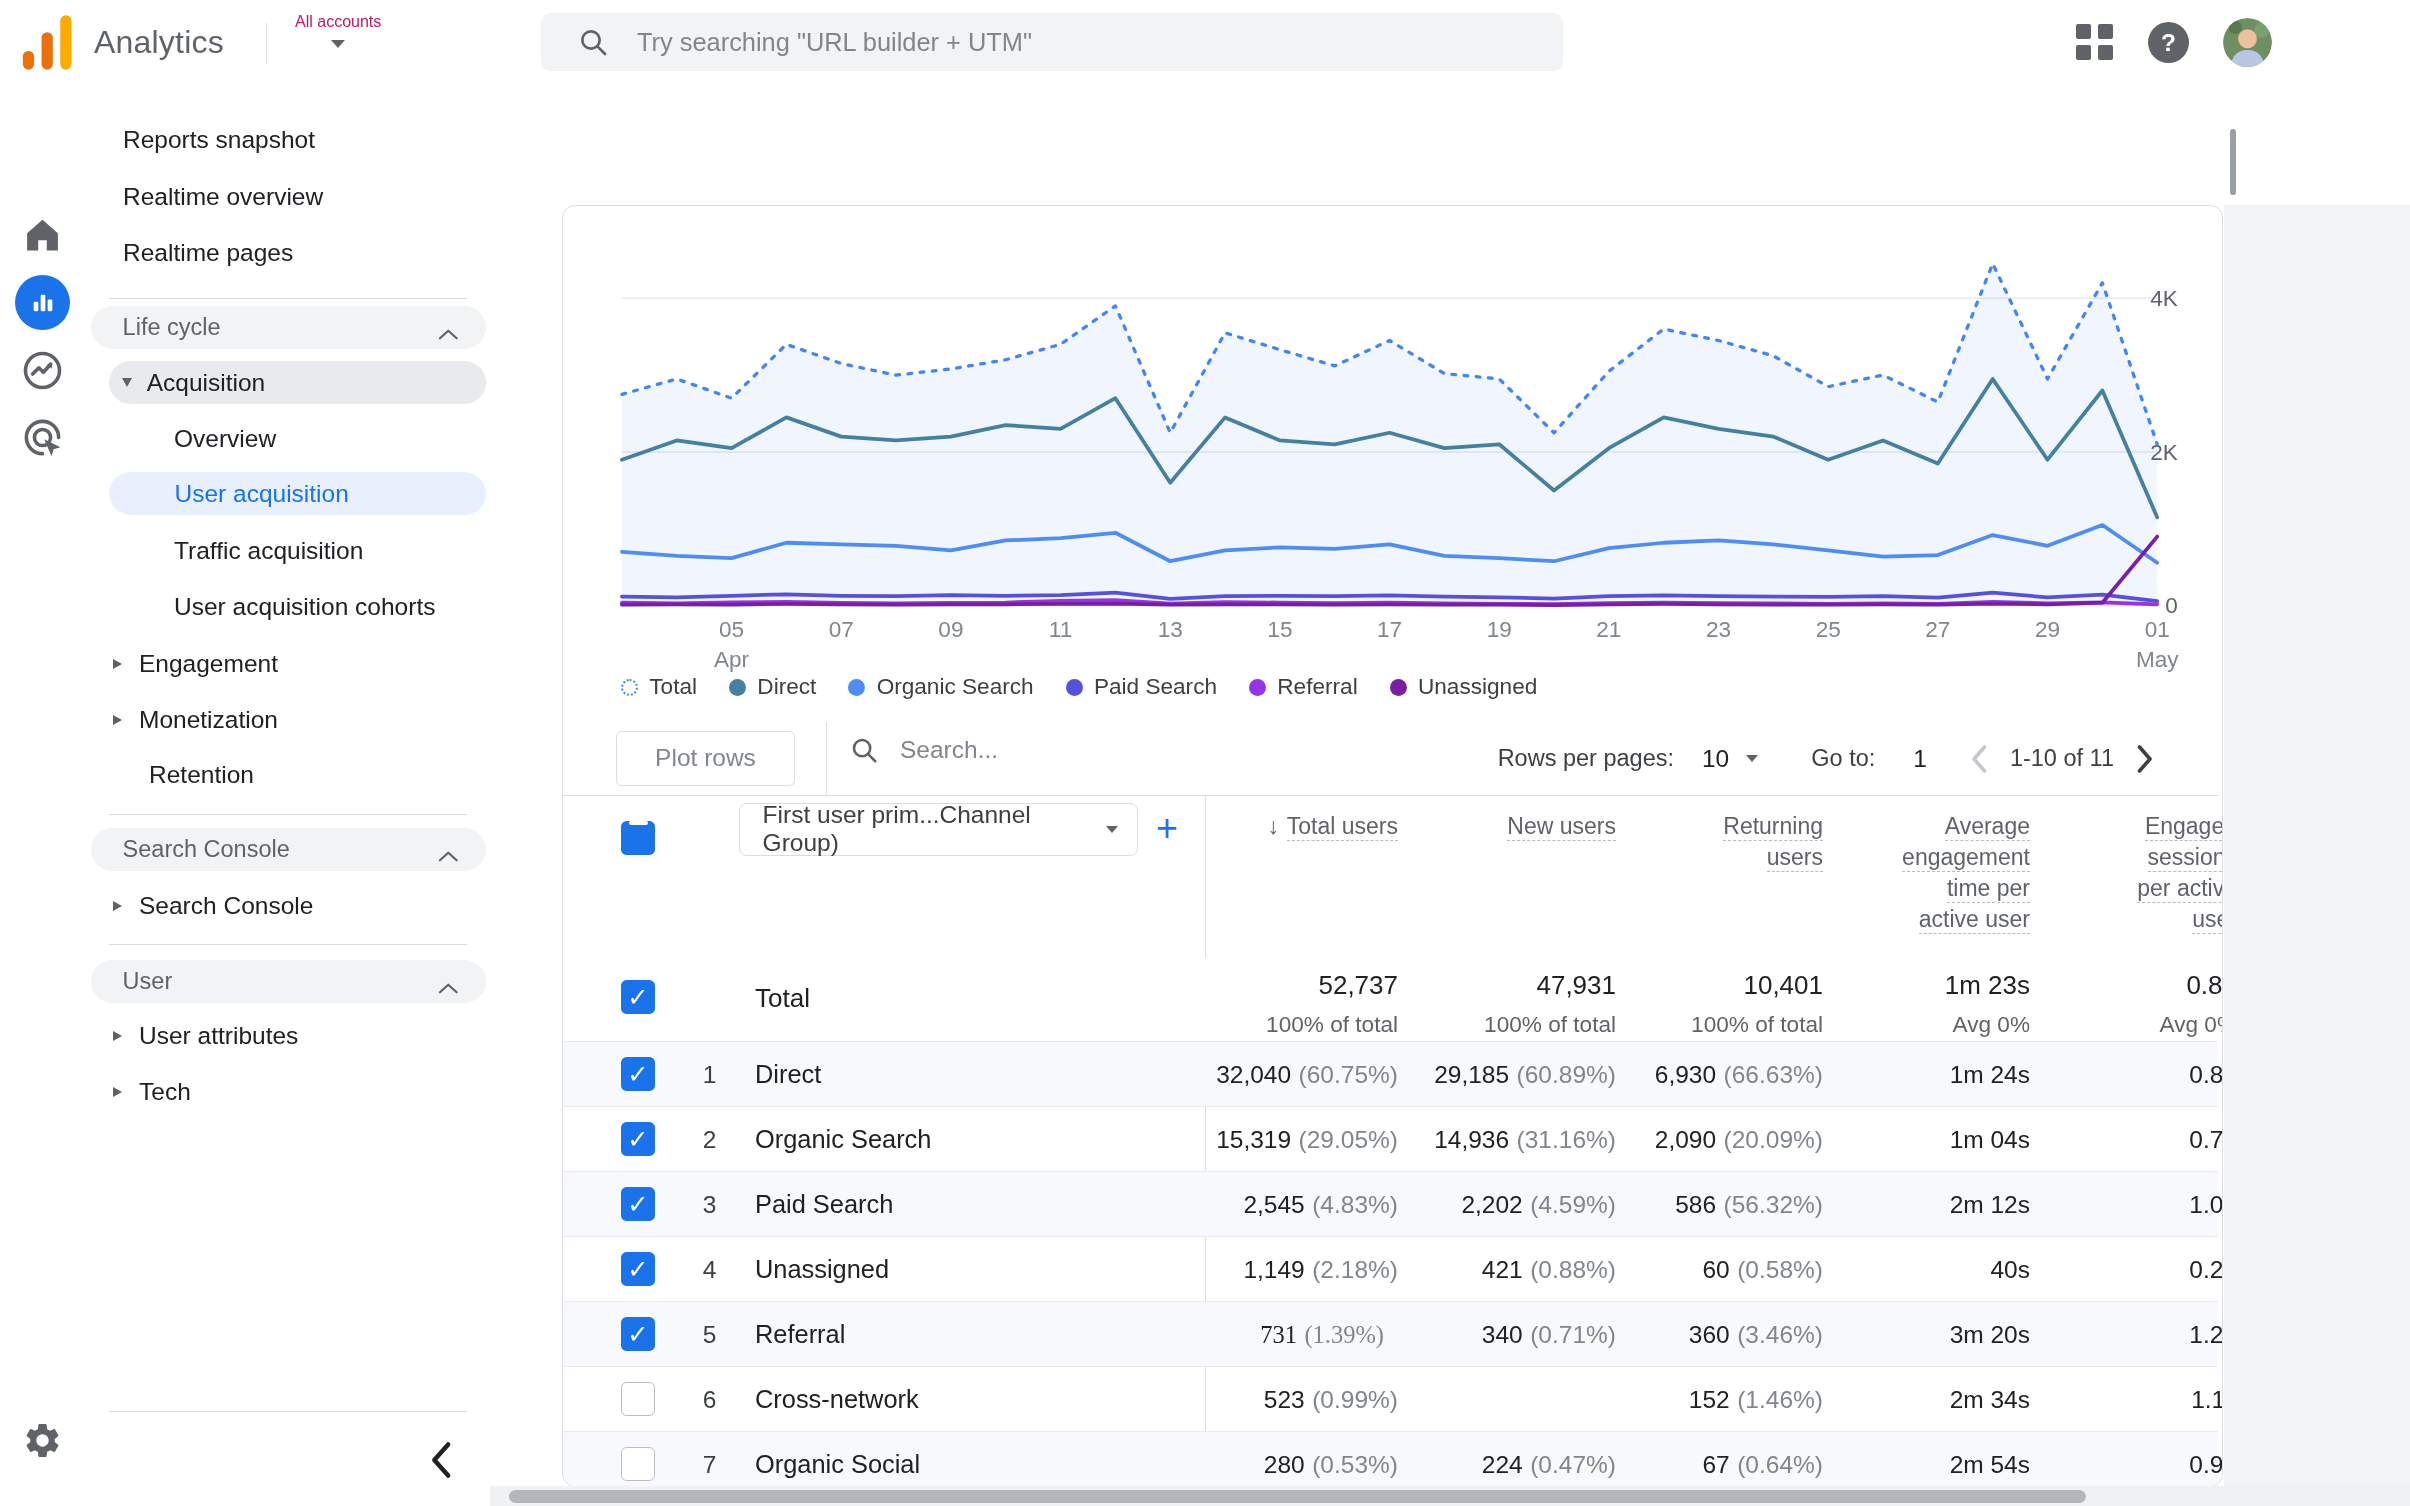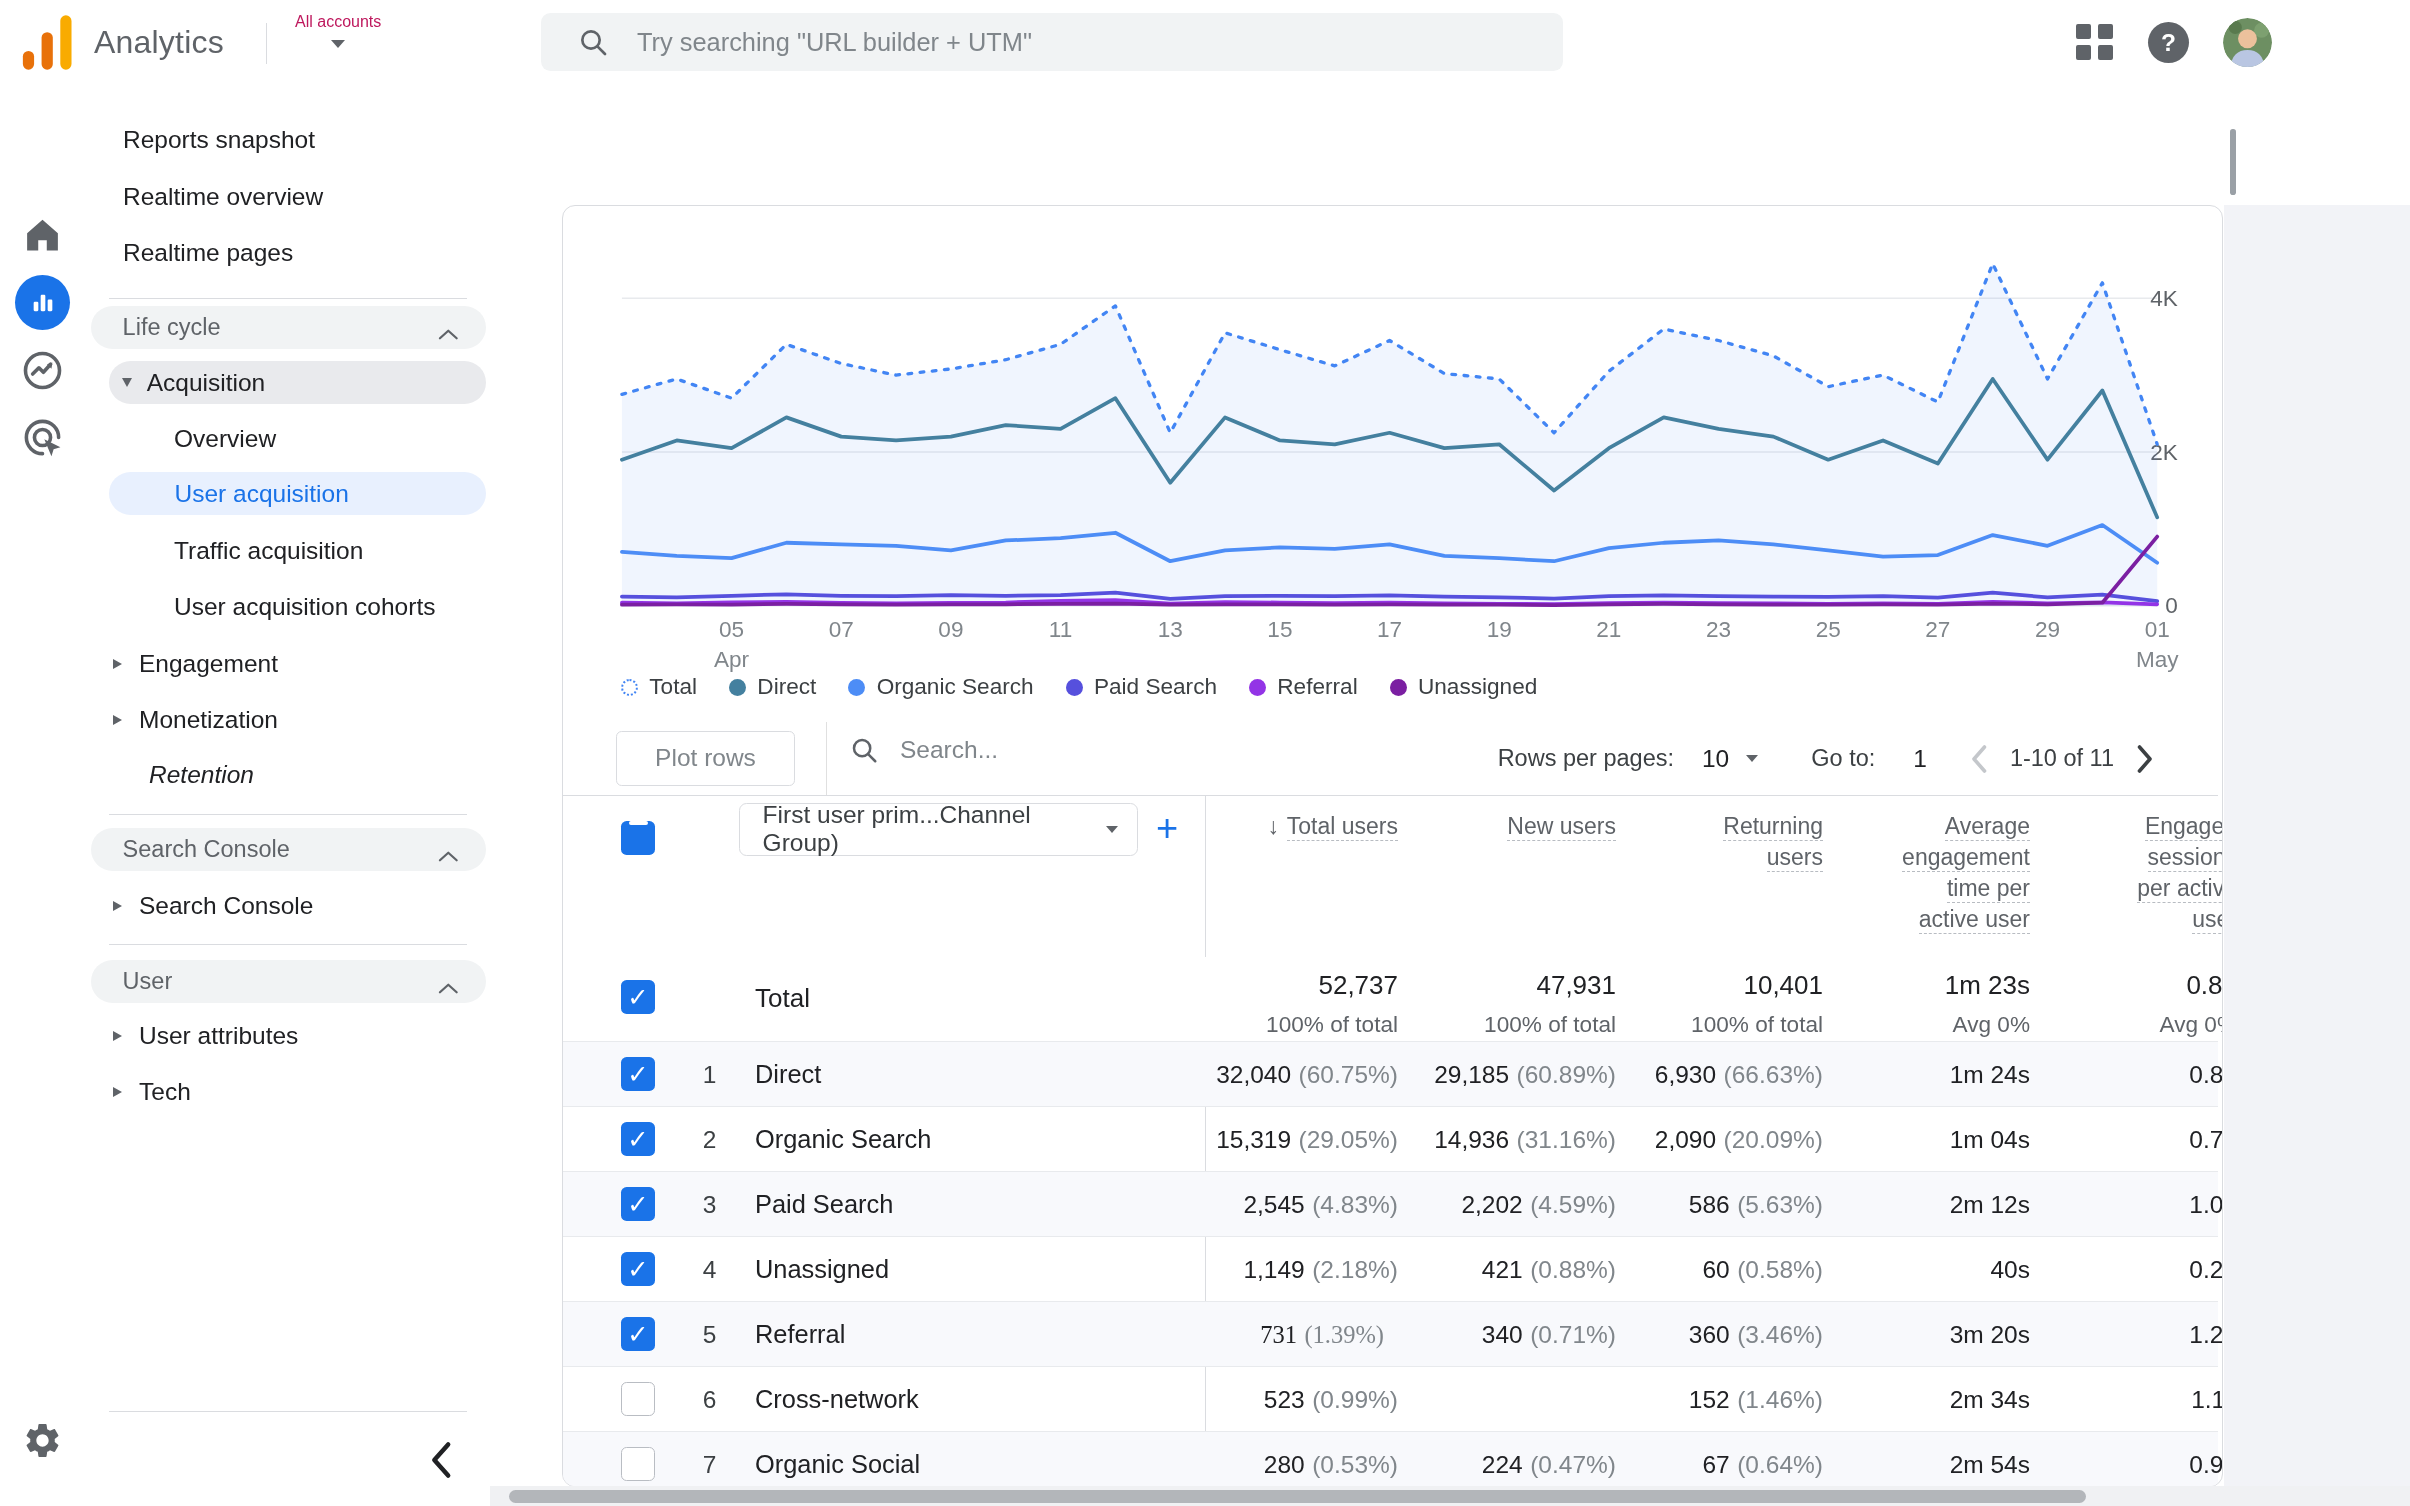--- a/index.html
+++ b/index.html
@@ -33,21 +33,21 @@
   .rail .active-circle{position:absolute;left:15px;top:190px;width:55px;height:55px;border-radius:50%;background:#1a73e8;
     display:flex;align-items:center;justify-content:center;cursor:pointer;}
 
   
   .sidenav{position:absolute;left:85px;top:85px;width:405px;height:1422px;background:#fff;z-index:20;}
   .nav-item{position:absolute;left:0;width:405px;height:47px;display:flex;align-items:center;font-size:24.5px;color:#202124;cursor:pointer;box-sizing:border-box;}
   .nav-item.link{padding-left:38px;}
   .nav-item.section{left:5.6px;width:395px;height:43px;background:#f1f3f4;border-radius:21.7px;padding-left:32px;color:#5f6368;font-size:23.5px;}
   .nav-item.section .chev-up{position:absolute;right:26px;top:14px;}
   .nav-item.parent{padding-left:28px;}
-  .nav-item.parent-nocaret{padding-left:64px;font-style:italic;}
+  .nav-item.parent-nocaret{padding-left:64px;}
   .nav-item.child{padding-left:89px;}
   .nav-item.child-selected{left:23.5px;width:377px;height:43px;background:#e8f0fe;border-radius:21.7px;padding-left:66px;color:#1a73e8;}
   .nav-item.parent-expanded{left:23.5px;width:377px;height:43px;background:#e9eaed;border-radius:21.7px;padding-left:9.4px;}
   .nav-divider{position:absolute;left:23.5px;width:358px;height:0.9px;background:#dadce0;}
   .caret-right{width:0;height:0;border-left:9.4px solid #5f6368;border-top:5.6px solid transparent;border-bottom:5.6px solid transparent;margin-right:17px;flex:0 0 auto;}
   .caret-down{width:0;height:0;border-top:9.4px solid #5f6368;border-left:5.6px solid transparent;border-right:5.6px solid transparent;margin-right:15px;margin-left:3.8px;flex:0 0 auto;}
   .nav-bottom-divider{position:absolute;left:23.5px;top:1326px;width:358px;height:0.9px;background:#dadce0;}
   .collapse-btn{position:absolute;left:330px;top:1348px;width:53px;height:53px;display:flex;align-items:center;justify-content:center;cursor:pointer;}
 
   
@@ -475,21 +475,21 @@
           <div class="cell" style="left: 1241px; line-height: 65px;"><span class="v">1m 04s</span></div>
           <div class="cell" style="left: 1448px; line-height: 65px;"><span class="v">0.75</span></div>
         </div><div class="trow alt" style="top: 966px; height: 65px;">
           <div class="cbwrap" style="top: 15px;">
             <div class="cb on"></div>
           </div>
           <div class="rnum" style="line-height: 65px;">3</div>
           <div class="rname" style="line-height: 65px;">Paid Search</div>
           <div class="cell" style="left: 609px; line-height: 65px;"><span class="v">2,545</span><span class="p">(4.83%)</span></div>
           <div class="cell" style="left: 827px; line-height: 65px;"><span class="v">2,202</span><span class="p">(4.59%)</span></div>
-          <div class="cell" style="left: 1034px; line-height: 65px;"><span class="v">586</span><span class="p">(5.63%)</span></div>
+          <div class="cell" style="left: 1034px; line-height: 65px;"><span class="v">586</span><span class="p">(56.32%)</span></div>
           <div class="cell" style="left: 1241px; line-height: 65px;"><span class="v">2m 12s</span></div>
           <div class="cell" style="left: 1448px; line-height: 65px;"><span class="v">1.00</span></div>
         </div><div class="trow" style="top: 1031px; height: 65px;">
           <div class="cbwrap" style="top: 15px;">
             <div class="cb on"></div>
           </div>
           <div class="rnum" style="line-height: 65px;">4</div>
           <div class="rname" style="line-height: 65px;">Unassigned</div>
           <div class="cell" style="left: 609px; line-height: 65px;"><span class="v">1,149</span><span class="p">(2.18%)</span></div>
           <div class="cell" style="left: 827px; line-height: 65px;"><span class="v">421</span><span class="p">(0.88%)</span></div>

